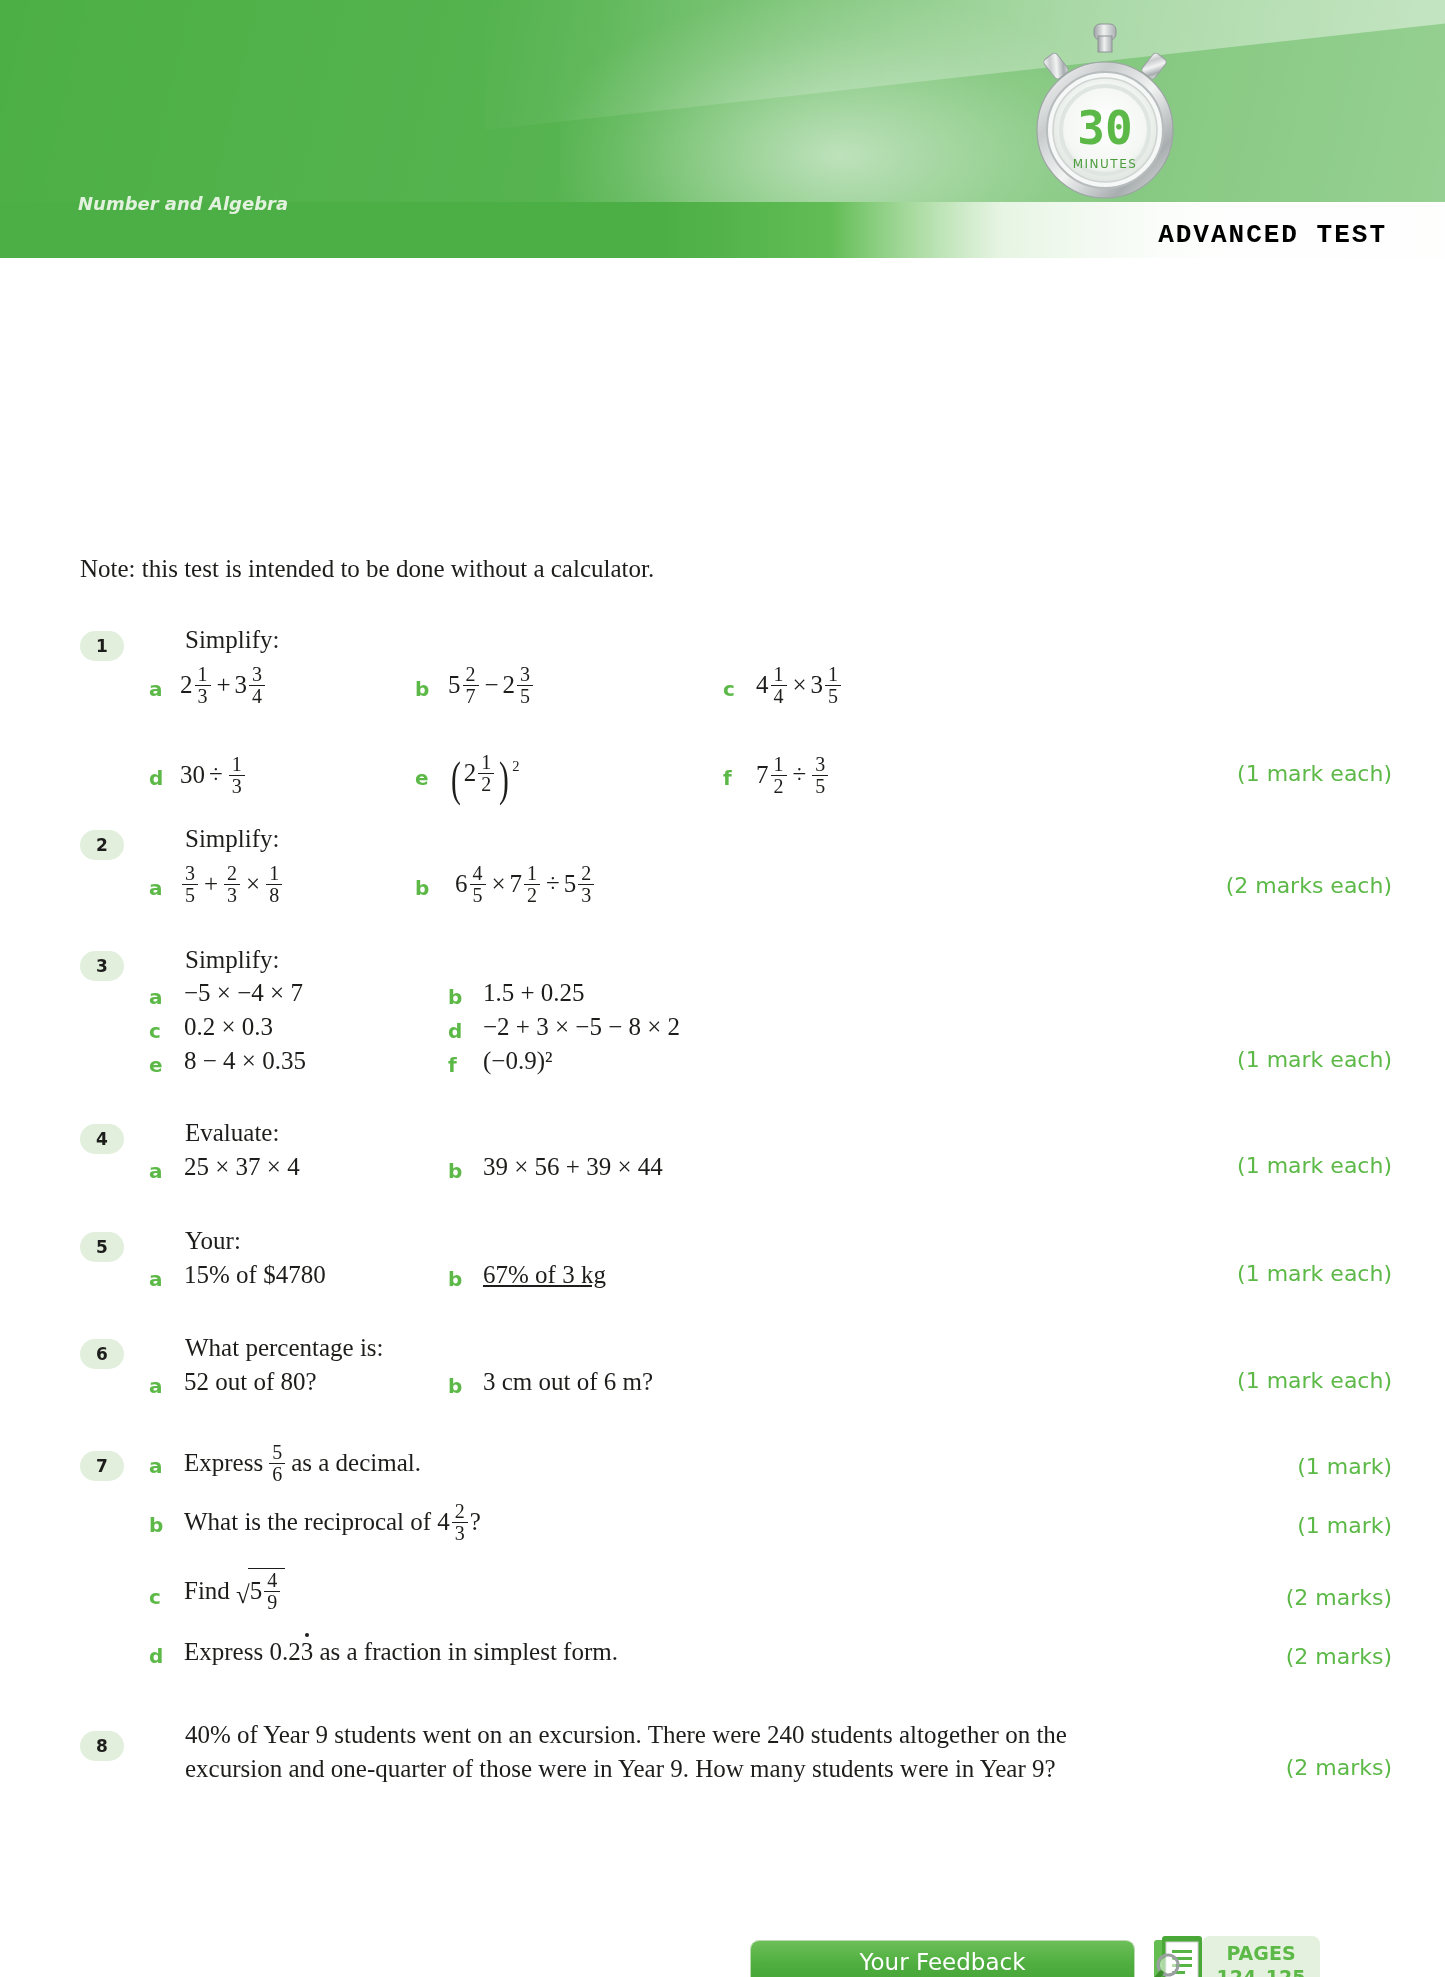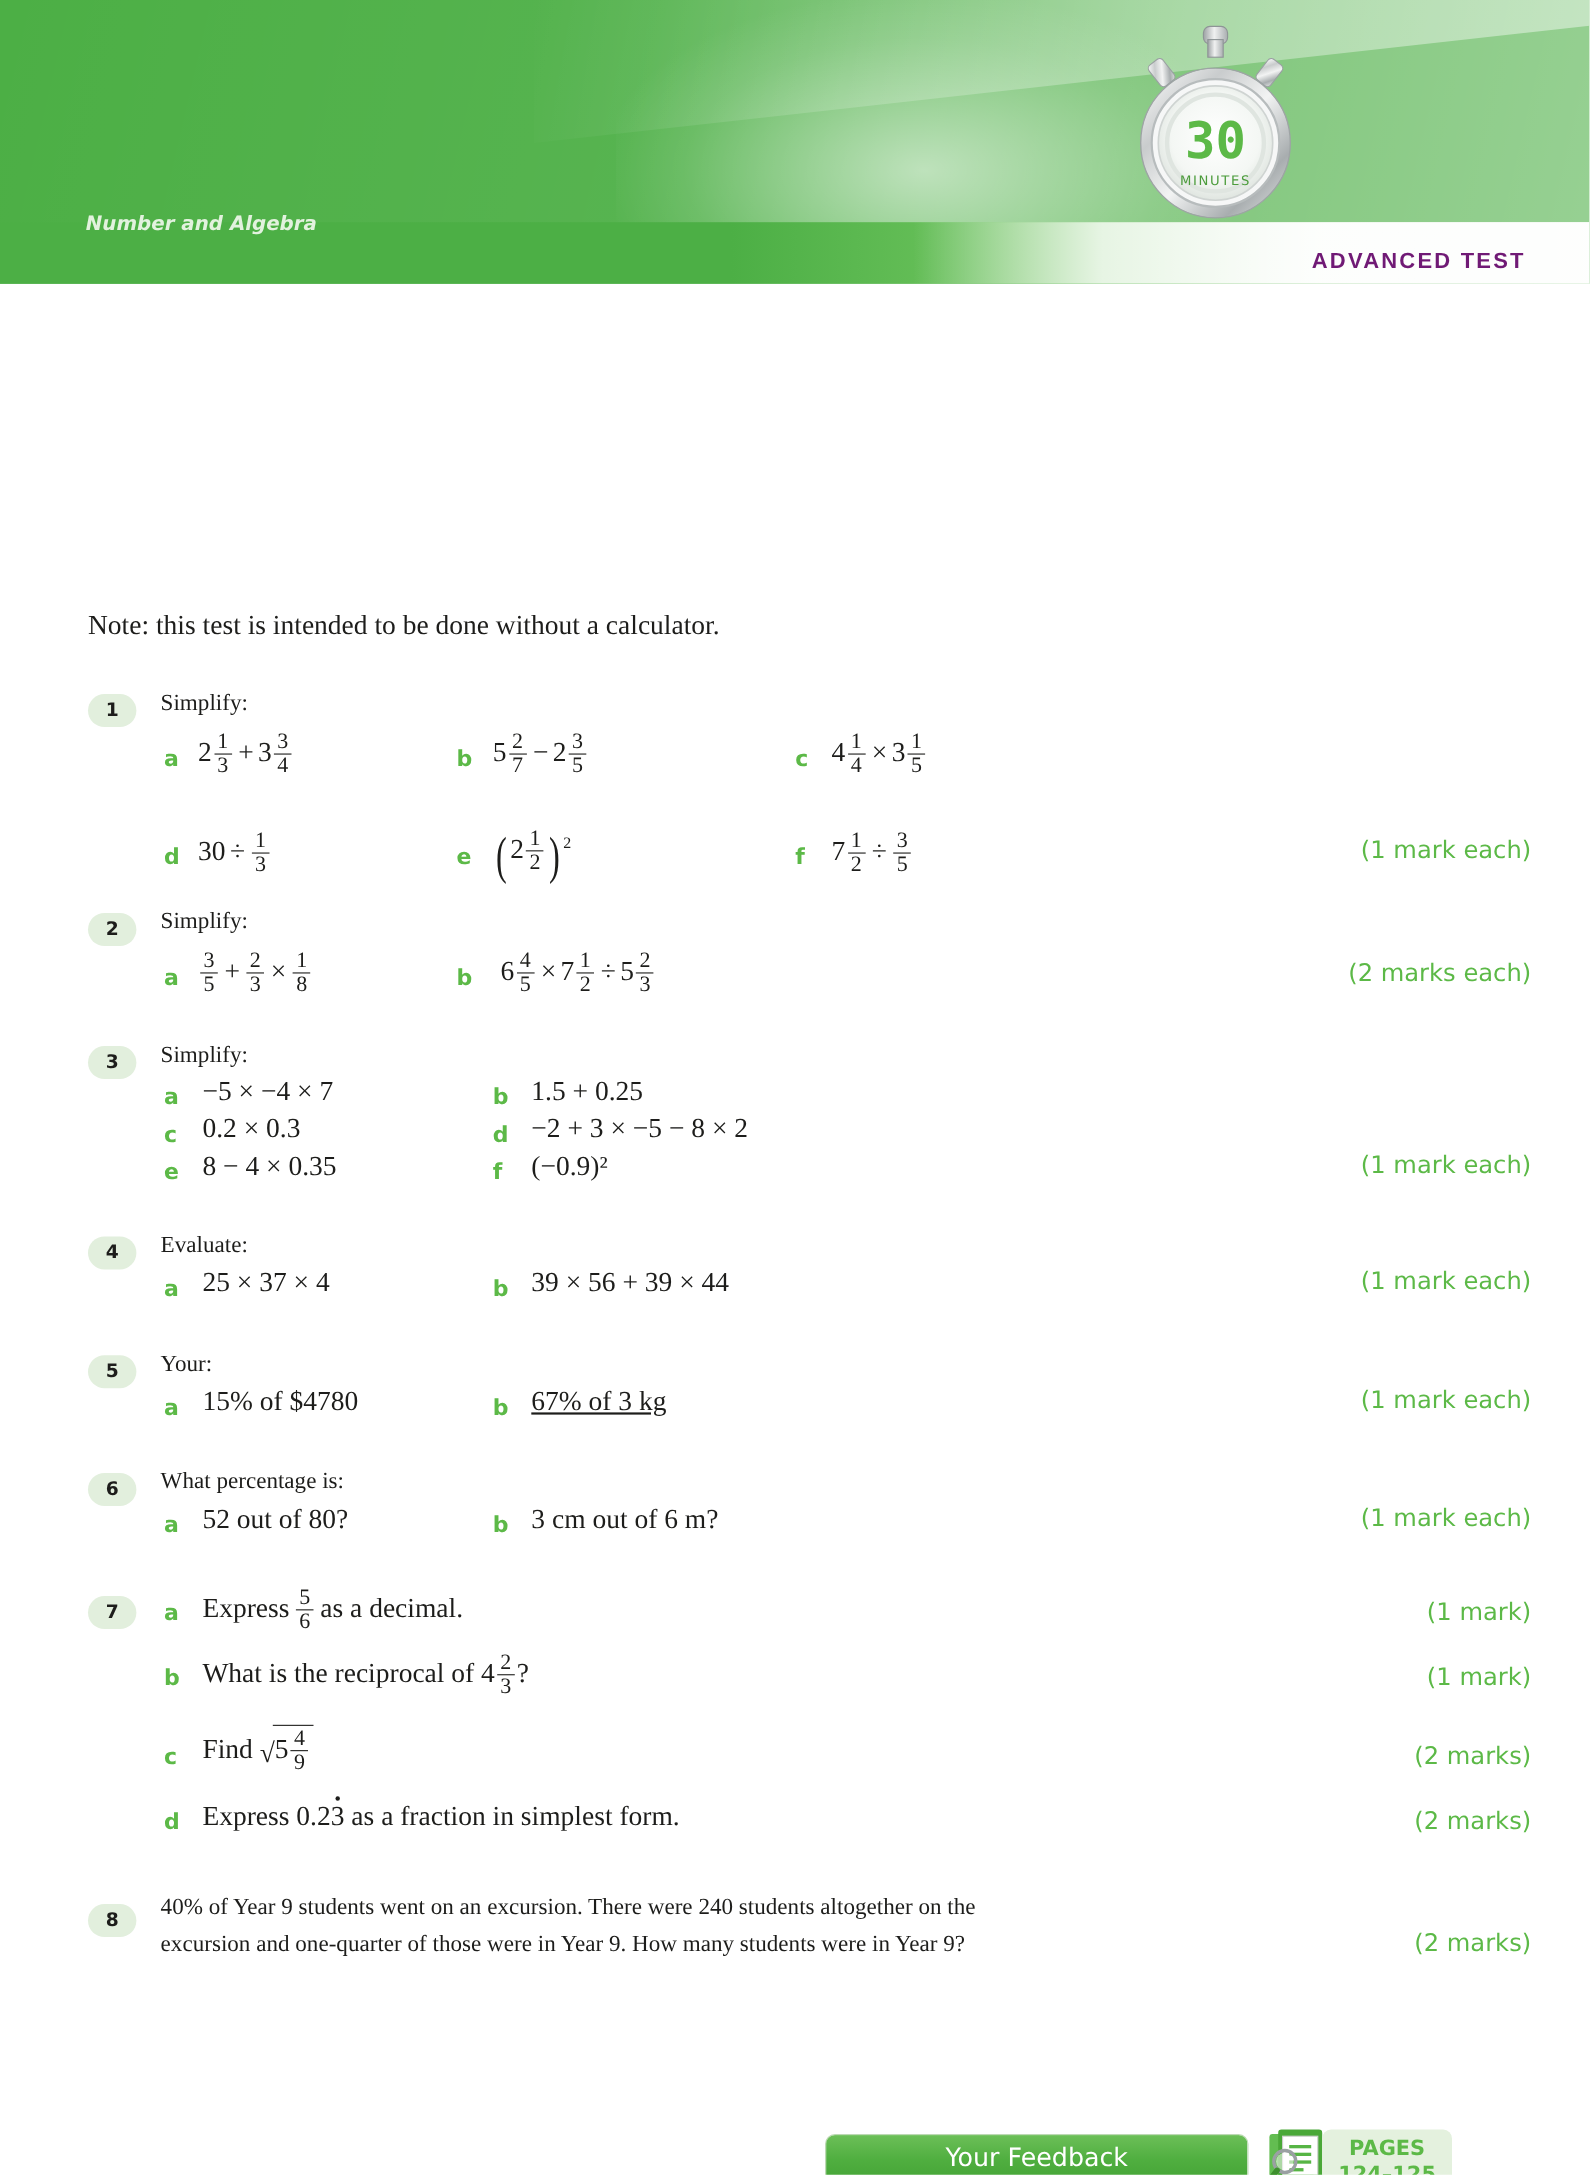--- a/index.html
+++ b/index.html
@@ -54,25 +54,25 @@
     position:absolute; left:78px; top:195px;
     font-family:"DejaVu Sans", sans-serif;
     font-weight:bold;
     font-style:italic;
     font-size:18px;
     color:#e2f2de;
     line-height:1;
   }
   .banner-testlabel {
     position:absolute; right:58px; bottom:8px;
-    font-family:Liberation Sans, sans-serif;
+    font-family:Liberation Mono, monospace;
     font-weight:bold;
-    font-size:20px;
+    font-size:26px;
     letter-spacing:2px;
-    color:#701a75;
+    color:#000000;
     z-index:6;
   }
 
   
   .watch { position:absolute; left:1010px; top:18px; width:190px; height:190px; z-index:5; }
 
   
   .sheet { position:relative; width:1445px; }
   .note {
     position:absolute; left:80px; top:297px;
@@ -86,22 +86,23 @@
     background:#e2efdd;
     color:#1d1d1b;
     font-family:"DejaVu Sans", sans-serif;
     font-weight:bold;
     font-size:17px;
     text-align:center;
     line-height:30px;
   }
   .qstem {
     position:absolute;
-    font-size:21px; color:#1d1d1b;
+    font-size:25px; color:#1d1d1b;
     white-space:nowrap;
+    margin-left:39px;
   }
   .plabel {
     position:absolute;
     font-family:"DejaVu Sans", sans-serif;
     font-weight:bold;
     font-size:20px;
     color:#5cb947;
   }
   .pbody {
     position:absolute;

